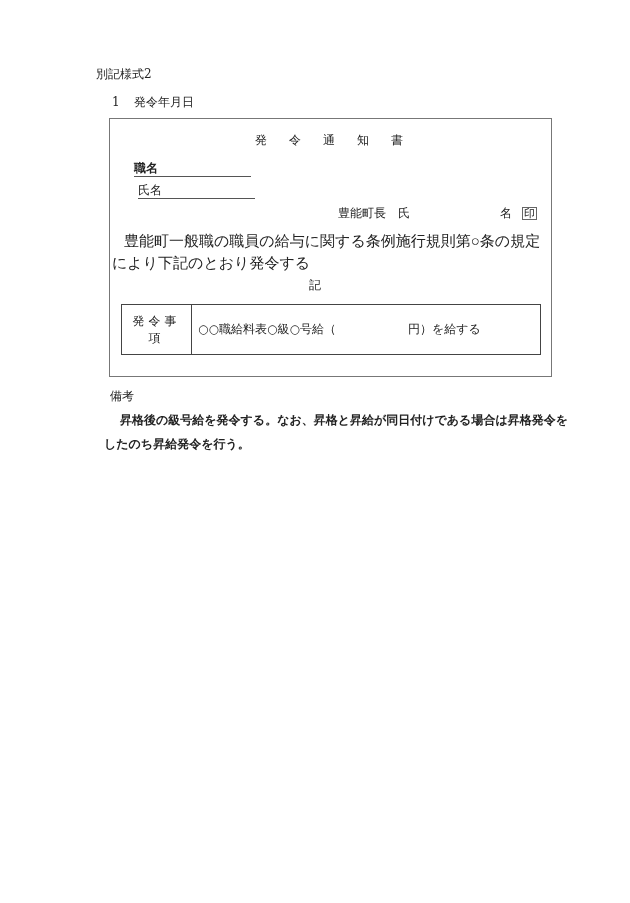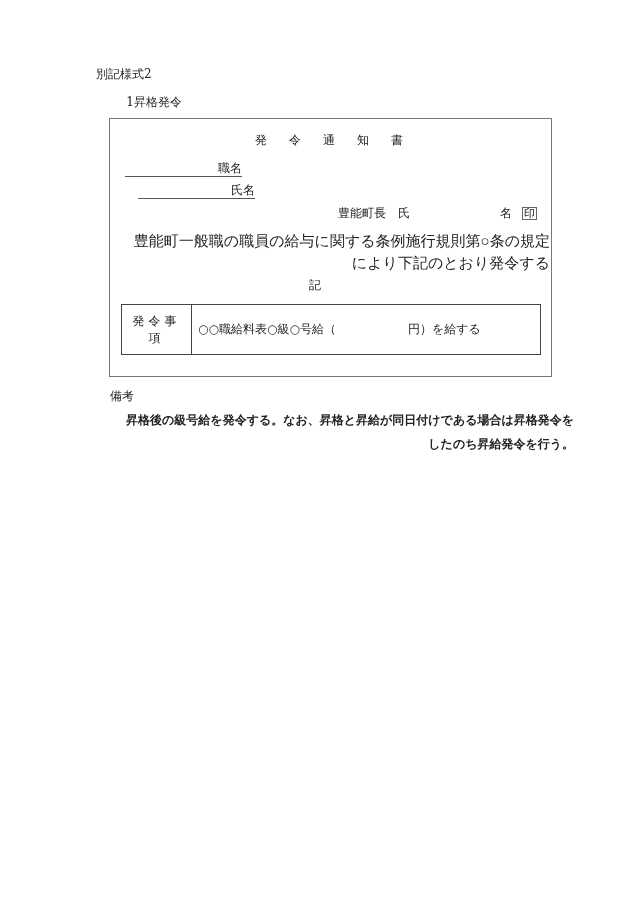--- a/index.html
+++ b/index.html
@@ -1,26 +1,26 @@
 <!DOCTYPE html>
 <html><head>
 <meta charset="utf-8">
 <style>
   html, body { margin: 0; padding: 0; background: #ffffff; }
   body { width: 630px; height: 903px; position: relative; overflow: hidden;
          font-family: "DejaVu Serif", "Liberation Serif", serif; color: #222; font-size: 12px; }
-  .abs { position: absolute; white-space: nowrap; text-align: right; }
+  .abs { position: absolute; white-space: nowrap; }
   .heading { left: 96px; top: 66px; font-size: 12px; }
   .section { left: 112px; top: 94px; font-size: 12px; }
   .section .num { display: inline-block; width: 22px; }
   .outer { position: absolute; left: 109px; top: 118px; width: 443px; height: 259px;
            border: 1px solid #777; box-sizing: border-box; }
   .title { left: 0; right: 0; top: 132px; text-align: center; font-size: 12px; letter-spacing: 22px; padding-left: 18px; margin-left: 32px; }
   .field { font-size: 12px; border-bottom: 1px solid #555; height: 16px; line-height: 16px; }
-  .f-job { left: 125px; top: 160px; width: 117px; }
+  .f-job { left: 134px; top: 160px; width: 117px; font-weight: bold; }
   .f-name { left: 138px; top: 182px; width: 117px; }
   .mayor { left: 338px; top: 205px; }
   .sealname { left: 500px; top: 205px; }
   .seal { display: inline-block; margin-left: 10px; font-size: 11px; border: 1px solid #666;
           line-height: 11px; padding: 0 1px; }
   .body-text { left: 112px; top: 230px; width: 438px; white-space: normal; line-height: 22px; font-size: 15px; text-indent: 12px; font-family: Liberation Serif, serif; }
   .ki { left: 0; right: 0; top: 277px; text-align: center; }
   table.inner { position: absolute; left: 121px; top: 304px; width: 420px; border-collapse: collapse; }
   table.inner td { border: 1px solid #444; height: 28px; font-size: 12px; padding: 16px 6px; box-sizing: border-box; }
   table.inner td.label { width: 70px; text-align: center; padding: 0 3px; }
@@ -31,21 +31,21 @@
   .amount-gap { display: inline-block; width: 72px; }
   .remarks-h { left: 110px; top: 388px; }
   .remarks-t { left: 104px; top: 408px; width: 470px; white-space: normal; line-height: 24px; text-indent: 16px; font-size: 12px; font-weight: bold; }
 </style>
 </head>
 <body>
 
 <div class="abs heading">別記様式2</div>
 
 <div class="abs section">
-  <span class="num">1</span><span>昇格発令</span>
+  <span class="num">1</span><span>発令年月日</span>
 </div>
 
 <div class="outer"></div>
 
 <div class="abs title">発令通知書</div>
 
 <div class="abs field f-job">職名</div>
 <div class="abs field f-name">氏名</div>
 
 <div class="abs mayor">豊能町長　氏</div>

